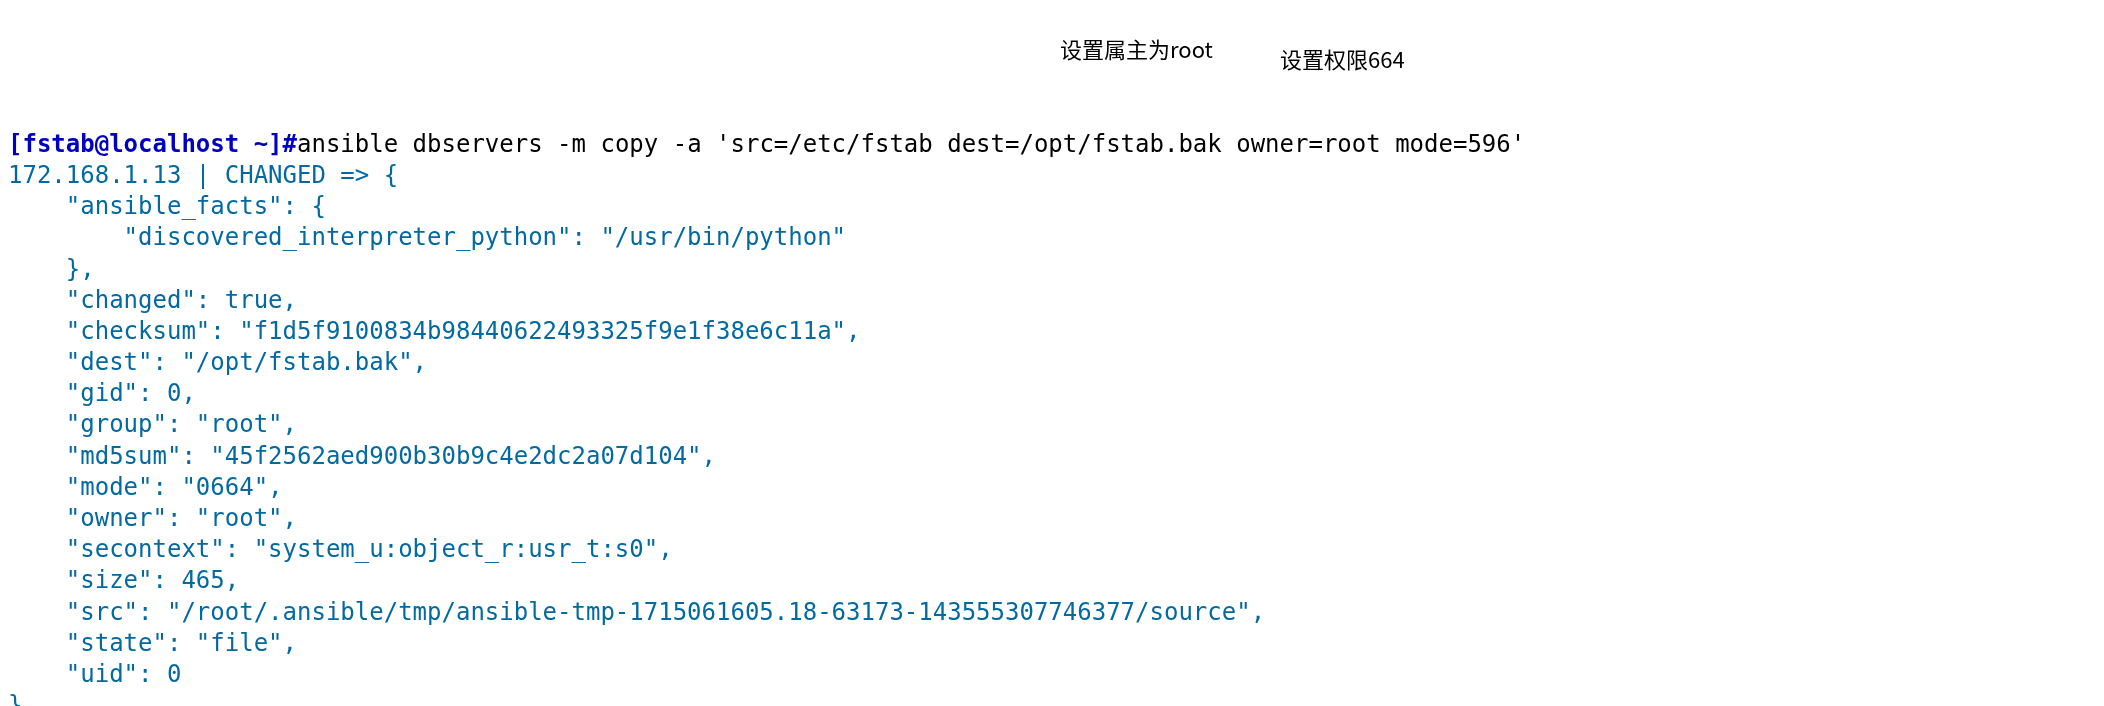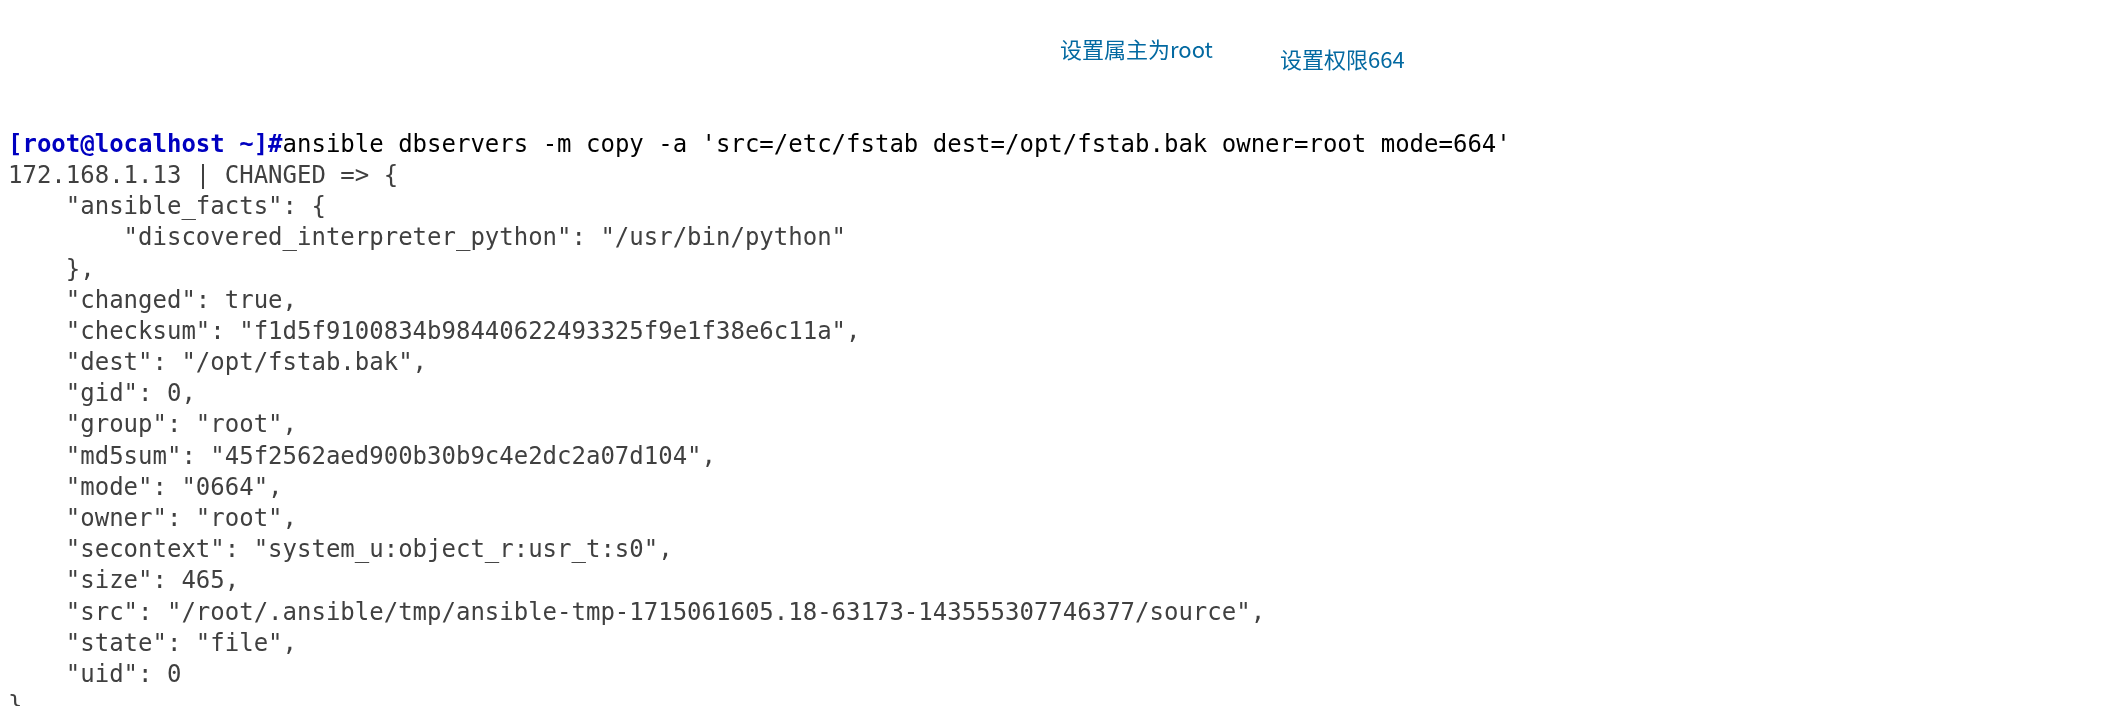--- a/index.html
+++ b/index.html
@@ -7,36 +7,36 @@
     padding: 4px 8px;
     background: #ffffff;
     font-family: "Consolas", "Menlo", "DejaVu Sans Mono", monospace;
     font-size: 24px;
     line-height: 1.3;
     white-space: pre;
     color: #000;
     position: relative;
   }
   .prompt-b { color: #0000c0; font-weight: bold; }
-  .output  { color: #404040; }
+  .output  { color: #0369a1; }
   .cmd     { color: #000000; }
   .annot {
     position: absolute;
     font-family: "SimSun","Microsoft YaHei","Noto Sans CJK SC",sans-serif;
-    color: #0369a1;
+    color: #000000;
     font-size: 22px;
     white-space: nowrap;
   }
 </style>
 </head>
 <body>
 
 
 
-<div><span class="prompt-b">[</span><span class="prompt-b">root@localhost ~</span><span class="prompt-b">]#</span><span class="cmd">ansible dbservers -m copy -a 'src=/etc/fstab dest=/opt/fstab.bak owner=root mode=664'</span>
+<div><span class="prompt-b">[</span><span class="prompt-b">fstab@localhost ~</span><span class="prompt-b">]#</span><span class="cmd">ansible dbservers -m copy -a 'src=/etc/fstab dest=/opt/fstab.bak owner=root mode=596'</span>
 <span class="output">172.168.1.13 | CHANGED =&gt; {</span>
 <span class="output">    "ansible_facts": {</span>
 <span class="output">        "discovered_interpreter_python": "/usr/bin/python"</span>
 <span class="output">    },</span>
 <span class="output">    "changed": true,</span>
 <span class="output">    "checksum": "f1d5f9100834b98440622493325f9e1f38e6c11a",</span>
 <span class="output">    "dest": "/opt/fstab.bak",</span>
 <span class="output">    "gid": 0,</span>
 <span class="output">    "group": "root",</span>
 <span class="output">    "md5sum": "45f2562aed900b30b9c4e2dc2a07d104",</span>

